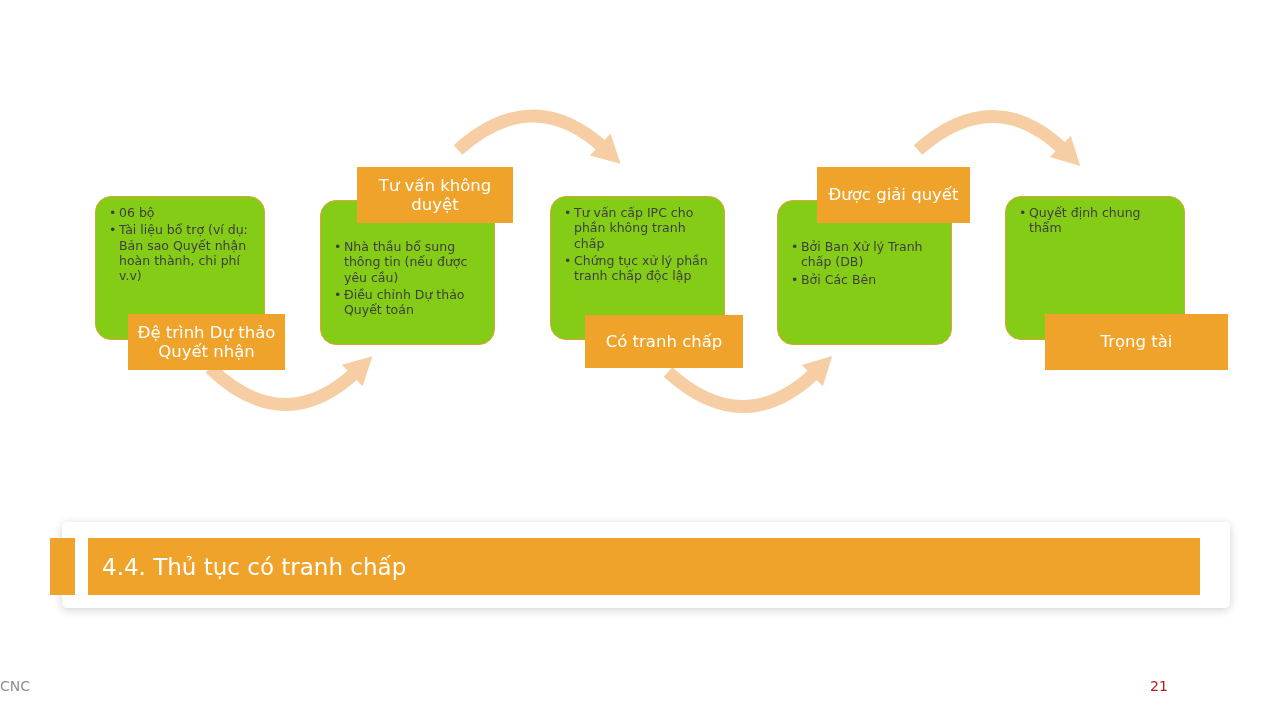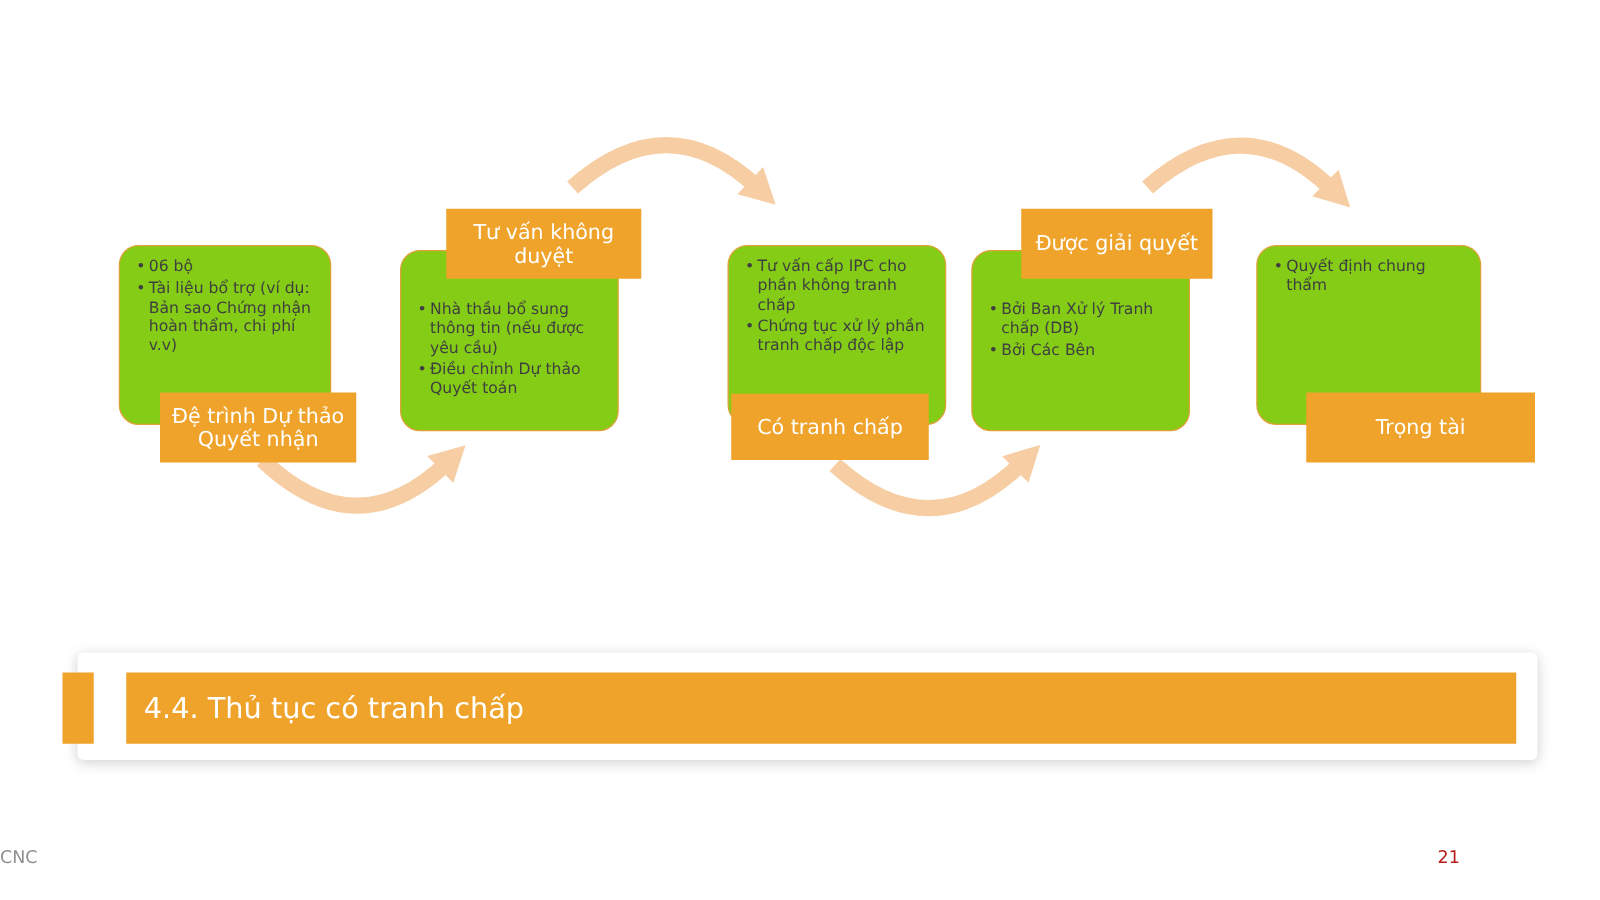--- a/index.html
+++ b/index.html
@@ -14,21 +14,21 @@
   .panel {
     position:absolute; background:#84cc16; border:1.5px solid #DFA23A;
     border-radius:16px; box-sizing:border-box; z-index:2;
   }
   .bullets { margin:0; padding:8px 8px 0 12px; list-style:none; color:#3F3F3F; font-size:12.5px; line-height:1.22; }
   .bullets li { position:relative; padding-left:11px; margin-bottom:2px; }
   .bullets li::before { content:"•"; position:absolute; left:1px; top:0; color:#3F3F3F; }
 
   .p1 { left:95px;  top:196px; width:170px; height:144px; }
   .p2 { left:320px; top:200px; width:175px; height:145px; }
-  .p3 { left:582px; top:196px; width:175px; height:144px; }
+  .p3 { left:550px; top:196px; width:175px; height:144px; }
   .p4 { left:777px; top:200px; width:175px; height:145px; }
   .p5 { left:1005px;top:196px; width:180px; height:144px; }
   .p2 .bullets, .p4 .bullets { padding-top:38px; }
 
   
   .step-label {
     position:absolute; background:#EFA32B; color:#ffffff; z-index:3;
     display:flex; align-items:center; justify-content:center; text-align:center;
     font-size:16.5px; line-height:1.18; padding:4px 8px; box-sizing:border-box;
   }
@@ -38,21 +38,21 @@
   .l4 { left:817px; top:167px; width:153px; height:56px; }
   .l5 { left:1045px;top:314px; width:183px; height:56px; }
 
   
   .title-card {
     position:absolute; left:62px; top:522px; width:1168px; height:86px;
     background:#ffffff; border-radius:5px; box-shadow:0 2px 10px rgba(0,0,0,0.18); z-index:1;
   }
   .title-accent { position:absolute; left:50px; top:538px; width:25px; height:57px; background:#EFA32B; z-index:3; }
   .title-bar {
-    position:absolute; left:101px; top:538px; width:1112px; height:57px; background:#EFA32B;
+    position:absolute; left:88px; top:538px; width:1112px; height:57px; background:#EFA32B;
     color:#ffffff; display:flex; align-items:center; font-size:23px; padding-left:14px;
     box-sizing:border-box; z-index:2;
   }
 
   
   .footer-center { position:absolute; left:0; right:0; top:678px; text-align:left; color:#8f8f8f; font-size:14px; }
   .footer-page   { position:absolute; left:1150px; top:678px; color:#b91c1c; font-size:14px; }
 </style>
 </head>
 <body>
@@ -67,21 +67,21 @@
     </defs>
     <path d="M 210 368 Q 285 440 358 370" fill="none" stroke="#F7CEA3" stroke-width="13" marker-end="url(#ah)"></path>
     <path d="M 458 150 Q 534 82 606 150" fill="none" stroke="#F7CEA3" stroke-width="13" marker-end="url(#ah)"></path>
     <path d="M 668 372 Q 745 442 818 370" fill="none" stroke="#F7CEA3" stroke-width="13" marker-end="url(#ah)"></path>
     <path d="M 918 150 Q 995 82 1066 152" fill="none" stroke="#F7CEA3" stroke-width="13" marker-end="url(#ah)"></path>
   </svg>
 
   <div class="panel p1">
     <ul class="bullets">
       <li>06 bộ</li>
-      <li>Tài liệu bổ trợ (ví dụ: Bản sao Chứng nhận hoàn thẩm, chi phí v.v)</li>
+      <li>Tài liệu bổ trợ (ví dụ: Bản sao Quyết nhận hoàn thành, chi phí v.v)</li>
     </ul>
   </div>
   <div class="step-label l1">Đệ trình Dự thảo Quyết nhận</div>
 
   <div class="panel p2">
     <ul class="bullets">
       <li>Nhà thầu bổ sung thông tin (nếu được yêu cầu)</li>
       <li>Điều chỉnh Dự thảo Quyết toán</li>
     </ul>
   </div>

